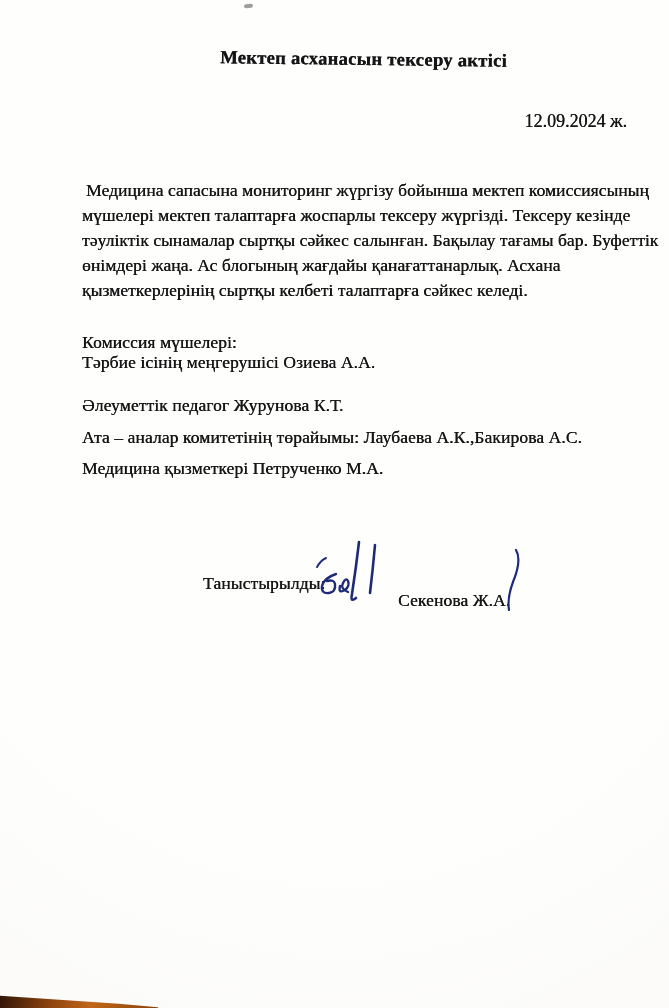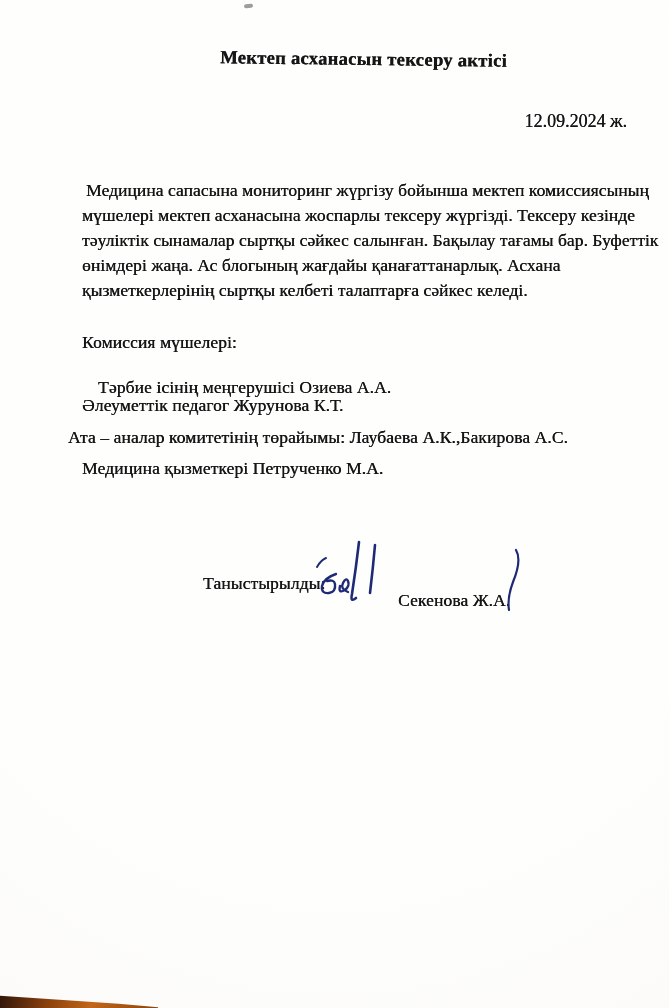--- a/index.html
+++ b/index.html
@@ -91,32 +91,32 @@
 <div class="page">
 
   <div class="scan-mark-top"></div>
 
   <div class="doc-title">Мектеп асханасын тексеру актісі</div>
 
   <div class="doc-date">12.09.2024 ж.</div>
 
   <div class="paragraph">
     <div class="pline">Медицина сапасына мониторинг жүргізу бойынша мектеп комиссиясының</div>
-    <div class="pline">мүшелері мектеп асханасына жоспарлы тексеру жүргізді. Тексеру кезінде</div>
+    <div class="pline">мүшелері мектеп талаптарға жоспарлы тексеру жүргізді. Тексеру кезінде</div>
     <div class="pline">тәуліктік сынамалар сыртқы сәйкес салынған. Бақылау тағамы бар. Буфеттік</div>
     <div class="pline">өнімдері жаңа. Ас блогының жағдайы қанағаттанарлық. Асхана</div>
     <div class="pline">қызметкерлерінің сыртқы келбеті талаптарға сәйкес келеді.</div>
   </div>
 
 
   <div class="txt" style="top:332px; left:82px;">Комиссия мүшелері:</div>
 
-  <div class="txt" style="top:377px; left:82px;margin-left:16px;">Тәрбие ісінің меңгерушісі Озиева А.А.</div>
+  <div class="txt" style="top:352px; left:82px;">Тәрбие ісінің меңгерушісі Озиева А.А.</div>
   <div class="txt" style="top:395px; left:82px;">Әлеуметтік педагог Журунова К.Т.</div>
-  <div class="txt" style="top:427px; left:68px;text-align:center;">Ата – аналар комитетінің төрайымы: Лаубаева А.К.,Бакирова А.С.</div>
+  <div class="txt" style="top:427px; left:82px;text-align:center;">Ата – аналар комитетінің төрайымы: Лаубаева А.К.,Бакирова А.С.</div>
   <div class="txt" style="top:458px; left:82px;">Медицина қызметкері Петрученко М.А.</div>
 
   <div class="txt" style="top:573px; left:203px;">Таныстырылды:</div>
 
   <svg class="sig-svg" style="left:312px; top:536px;" width="90" height="80" viewBox="0 0 90 80" aria-hidden="true">
     <path d="M5 31 Q9 24 14 22" stroke-width="2"></path>
     <path d="M24 38 Q12 42 10 50 Q9 58 17 57 Q24 56 23 48 Q22 43 15 45" stroke-width="2.4"></path>
     <path d="M28 50 Q26 58 33 54 Q38 50 36 45 Q34 41 31 47 Q28 53 36 56" stroke-width="2.4"></path>
     <path d="M47 6 Q44 32 40 58 Q38 67 44 62" stroke-width="2.6"></path>
     <path d="M63 9 Q61 32 58 57" stroke-width="2.6"></path>

